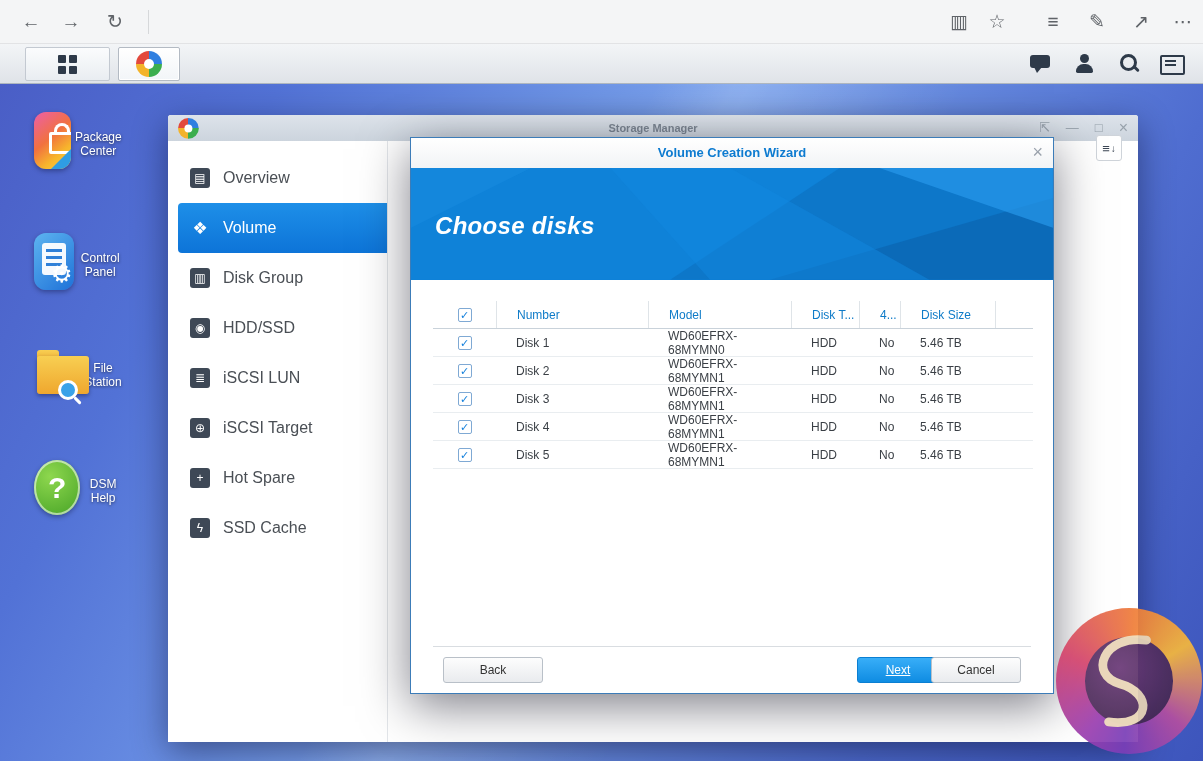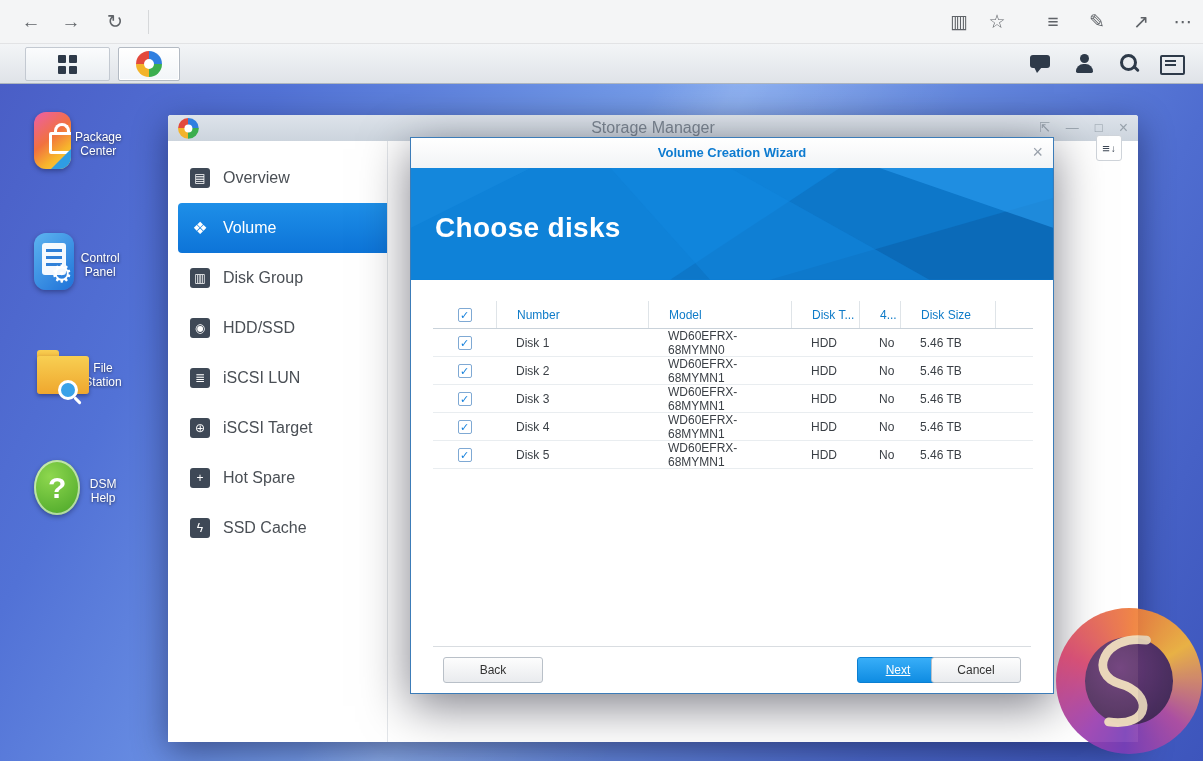--- a/index.html
+++ b/index.html
@@ -58,21 +58,21 @@
   .ic-help { width:55px; height:55px; border-radius:50%; background:radial-gradient(circle at 35% 30%, #8ed74e, #46a326);
     display:flex; align-items:center; justify-content:center; box-shadow:0 2px 5px rgba(0,0,30,.35), inset 0 0 0 2px rgba(255,255,255,.55); }
   .ic-help span { color:#fff; font-size:30px; font-weight:bold; }
 
   
   .sm-window { position:absolute; left:168px; top:115px; width:970px; height:627px; background:#fff; border-radius:3px 3px 0 0;
     box-shadow:0 10px 35px rgba(0,0,30,.45); z-index:10; }
   .sm-titlebar { position:absolute; left:0; top:0; right:0; height:26px; border-radius:3px 3px 0 0;
     background:linear-gradient(#dde3ea,#ccd4dd); }
   .sm-title { position:absolute; left:0; right:0; top:0; height:26px; line-height:26px; text-align:center;
-    font-size:16px; font-weight:normal; color:#7c8692; }
+    font-size:11px; font-weight:bold; color:#7c8692; }
   .sm-app-icon { position:absolute; left:10px; top:3px; transform:scale(.8); transform-origin:left top; }
   .sm-controls { position:absolute; right:10px; top:0; height:26px; display:flex; gap:16px; align-items:center; }
   .sm-controls span { color:#97a1ab; font-size:13px; line-height:26px; cursor:default; }
   .sm-sidebar { position:absolute; left:0; top:26px; width:220px; bottom:0; background:#fff; border-right:1px solid #e3e6ea; padding-top:12px; }
   .side-item { position:relative; height:50px; display:flex; align-items:center; padding-left:22px; gap:13px; cursor:pointer; }
   .side-item .sq { width:20px; height:20px; border-radius:3px; background:#3e4856; color:#fff; font-size:12px;
     display:flex; align-items:center; justify-content:center; }
   .side-item .lbl { font-size:16px; color:#4a4f55; }
   .side-item.selected { margin-left:10px; padding-left:12px; border-radius:4px 0 0 4px;
     background:linear-gradient(#1e8fe8,#0d74d8); }
@@ -85,21 +85,21 @@
 
   
   .wizard { position:absolute; left:410px; top:137px; width:644px; height:557px; background:#fff;
     border:1px solid #3c7cb8; box-shadow:0 12px 45px rgba(0,0,20,.5); z-index:20; }
   .wz-titlebar { position:absolute; left:0; top:0; right:0; height:32px; background:linear-gradient(#ffffff,#f1f3f5); border-bottom:1px solid #d8dde2; }
   .wz-title { position:absolute; left:0; right:0; top:0; height:30px; line-height:30px; text-align:center;
     font-size:13px; font-weight:bold; color:#0d7bd0; }
   .wz-close { position:absolute; right:10px; top:0; height:30px; line-height:28px; font-size:18px; color:#9aa2ac; cursor:pointer; }
   .wz-banner { position:absolute; left:0; top:30px; width:642px; height:112px; background:#0f82d8; overflow:hidden; }
   .wz-banner svg { position:absolute; inset:0; }
-  .wz-banner .bt { position:absolute; left:24px; top:44px; color:#fff; font-size:28px; font-weight:bold; letter-spacing:.3px; }
+  .wz-banner .bt { position:absolute; left:24px; top:44px; color:#fff; font-size:24px; font-weight:bold; letter-spacing:.3px;font-style:italic; }
   .wz-table { position:absolute; left:22px; top:163px; width:600px; }
   .trow { display:flex; height:28px; align-items:stretch; }
   .trow.head { border-bottom:1px solid #c9d2da; }
   .trow.body-row { border-bottom:1px solid #e9edf0; }
   .cell { display:flex; align-items:center; font-size:12px; color:#3a3f45; padding-left:20px; }
   .head .cell { color:#0e7bc8; }
   .head .cell + .cell { border-left:1px solid #dfe4e8; }
   .c0 { width:63px; justify-content:center; padding-left:0; }
   .c1 { width:152px; } .c2 { width:143px; } .c3 { width:68px; } .c4 { width:41px; } .c5 { width:95px; } .c6 { width:38px; padding-left:0; }
   .cbx { width:14px; height:14px; border:1px solid #7fa9d4; border-radius:2px; background:#fff;

